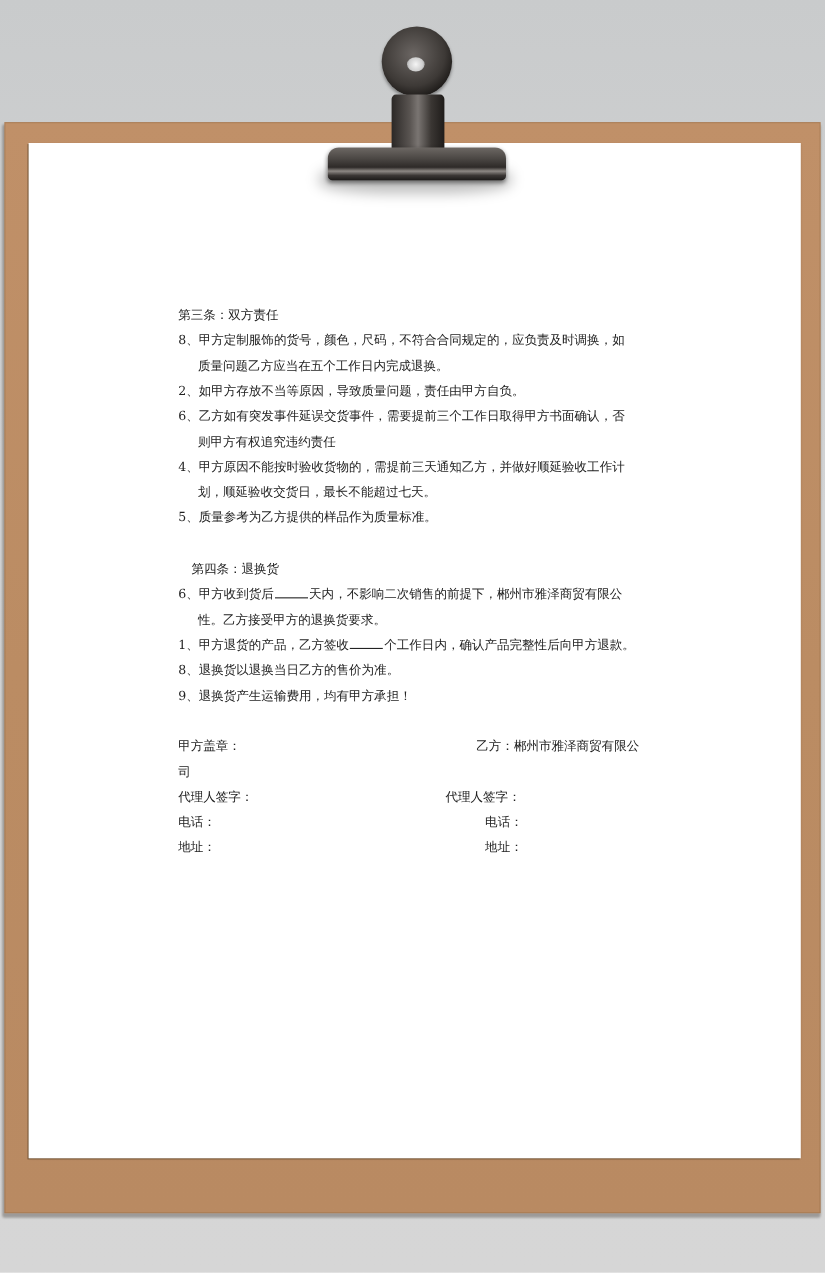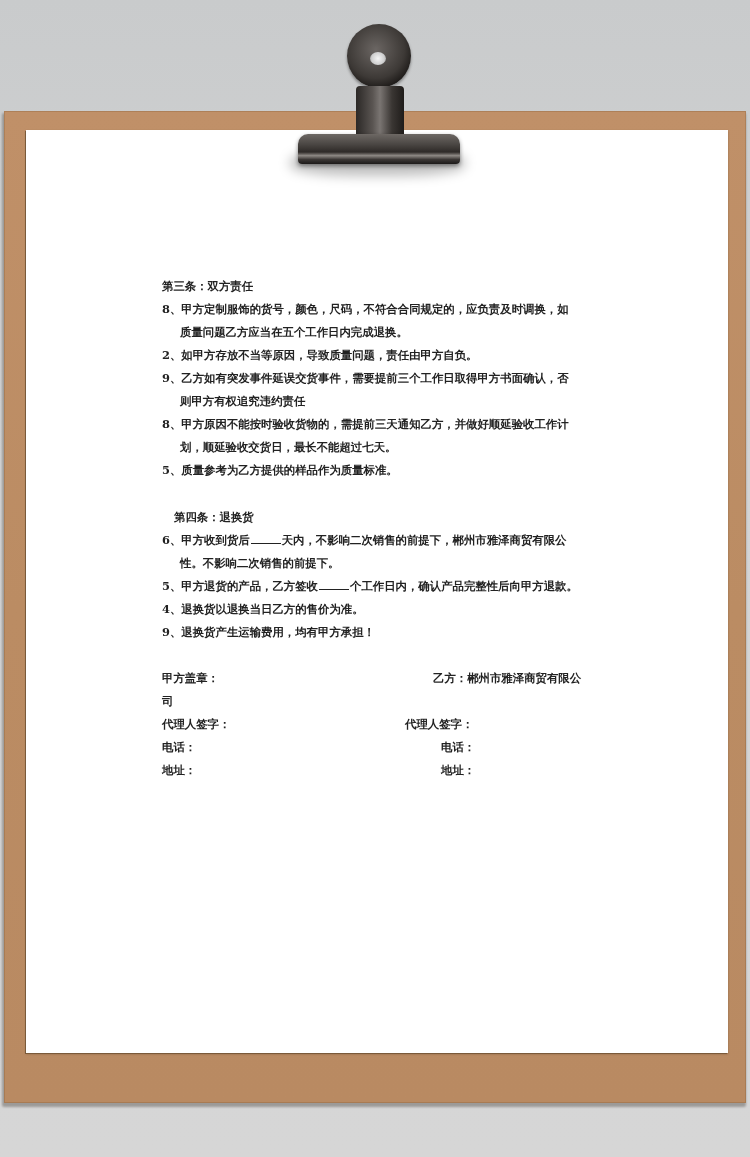--- a/index.html
+++ b/index.html
@@ -16,21 +16,21 @@
       position: absolute; left: 4px; top: 111px; width: 742px; height: 992px;
       background: linear-gradient(180deg, #c09068 0%, #bb8c63 50%, #b98a62 100%);
       box-shadow: inset 0 0 0 1px rgba(120,80,40,.25);
     }
     .paper {
       position: absolute; left: 26px; top: 130px; width: 702px; height: 923px;
       background: #ffffff;
       box-shadow: -1px 1px 0 #7a5a3a, 0 1px 2px rgba(60,40,20,.35);
     }
     .doc { position: absolute; left: 162px; top: 276px; width: 430px; font-size: 11.4px; color: #222; }
-    .line { position: absolute; white-space: nowrap; line-height: 14px; font-weight: bold; }
+    .line { position: absolute; white-space: nowrap; line-height: 14px; }
     .blank { display: inline-block; width: 30px; border-bottom: 1px solid #222; height: 10px; vertical-align: baseline; margin: 0 1px; }
 
     
     .clip-shadow {
       position: absolute; left: 290px; top: 150px; width: 175px; height: 26px;
       background: rgba(0,0,0,.25); border-radius: 40%; filter: blur(6px);
     }
     .clip-ring {
       position: absolute; left: 347px; top: 24px; width: 64px; height: 64px; border-radius: 50%;
       background: radial-gradient(circle at 45% 40%, #6b6663 0%, #3d3936 55%, #1e1b19 75%, #d8d6d4 82%, #5b5754 92%, #2a2725 100%);
@@ -64,35 +64,35 @@
 <div class="clip-hole"></div>
 <div class="clip-neck"></div>
 <div class="clip-plate"></div>
 
 <div class="doc">
 
   <div class="line" style="top:3px;left:0">第三条：双方责任</div>
   <div class="line" style="top:26px;left:0">8、甲方定制服饰的货号，颜色，尺码，不符合合同规定的，应负责及时调换，如</div>
   <div class="line" style="top:49px;left:18px">质量问题乙方应当在五个工作日内完成退换。</div>
   <div class="line" style="top:72px;left:0">2、如甲方存放不当等原因，导致质量问题，责任由甲方自负。</div>
-  <div class="line" style="top:95px;left:0">9、乙方如有突发事件延误交货事件，需要提前三个工作日取得甲方书面确认，否</div>
+  <div class="line" style="top:95px;left:0">6、乙方如有突发事件延误交货事件，需要提前三个工作日取得甲方书面确认，否</div>
   <div class="line" style="top:118px;left:18px">则甲方有权追究违约责任</div>
-  <div class="line" style="top:141px;left:0">8、甲方原因不能按时验收货物的，需提前三天通知乙方，并做好顺延验收工作计</div>
+  <div class="line" style="top:141px;left:0">4、甲方原因不能按时验收货物的，需提前三天通知乙方，并做好顺延验收工作计</div>
   <div class="line" style="top:164px;left:18px">划，顺延验收交货日，最长不能超过七天。</div>
   <div class="line" style="top:187px;left:0">5、质量参考为乙方提供的样品作为质量标准。</div>
 
   <div class="line" style="top:234px;left:12px">第四条：退换货</div>
   <div class="line" style="top:257px;left:0">
     <span>6、甲方收到货后</span><span class="blank"></span><span>天内，不影响二次销售的前提下，郴州市雅泽商贸有限公</span>
   </div>
-  <div class="line" style="top:280px;left:18px">性。不影响二次销售的前提下。</div>
+  <div class="line" style="top:280px;left:18px">性。乙方接受甲方的退换货要求。</div>
   <div class="line" style="top:303px;left:0">
-    <span>5、甲方退货的产品，乙方签收</span><span class="blank"></span><span>个工作日内，确认产品完整性后向甲方退款。</span>
+    <span>1、甲方退货的产品，乙方签收</span><span class="blank"></span><span>个工作日内，确认产品完整性后向甲方退款。</span>
   </div>
-  <div class="line" style="top:326px;left:0">4、退换货以退换当日乙方的售价为准。</div>
+  <div class="line" style="top:326px;left:0">8、退换货以退换当日乙方的售价为准。</div>
   <div class="line" style="top:349px;left:0">9、退换货产生运输费用，均有甲方承担！</div>
 
   <div class="line" style="top:395px;left:0">甲方盖章：</div>
   <div class="line" style="top:395px;left:271px">乙方：郴州市雅泽商贸有限公</div>
   <div class="line" style="top:418px;left:0">司</div>
   <div class="line" style="top:441px;left:0">代理人签字：</div>
   <div class="line" style="top:441px;left:243px">代理人签字：</div>
   <div class="line" style="top:464px;left:0">电话：</div>
   <div class="line" style="top:464px;left:279px">电话：</div>
   <div class="line" style="top:487px;left:0">地址：</div>

